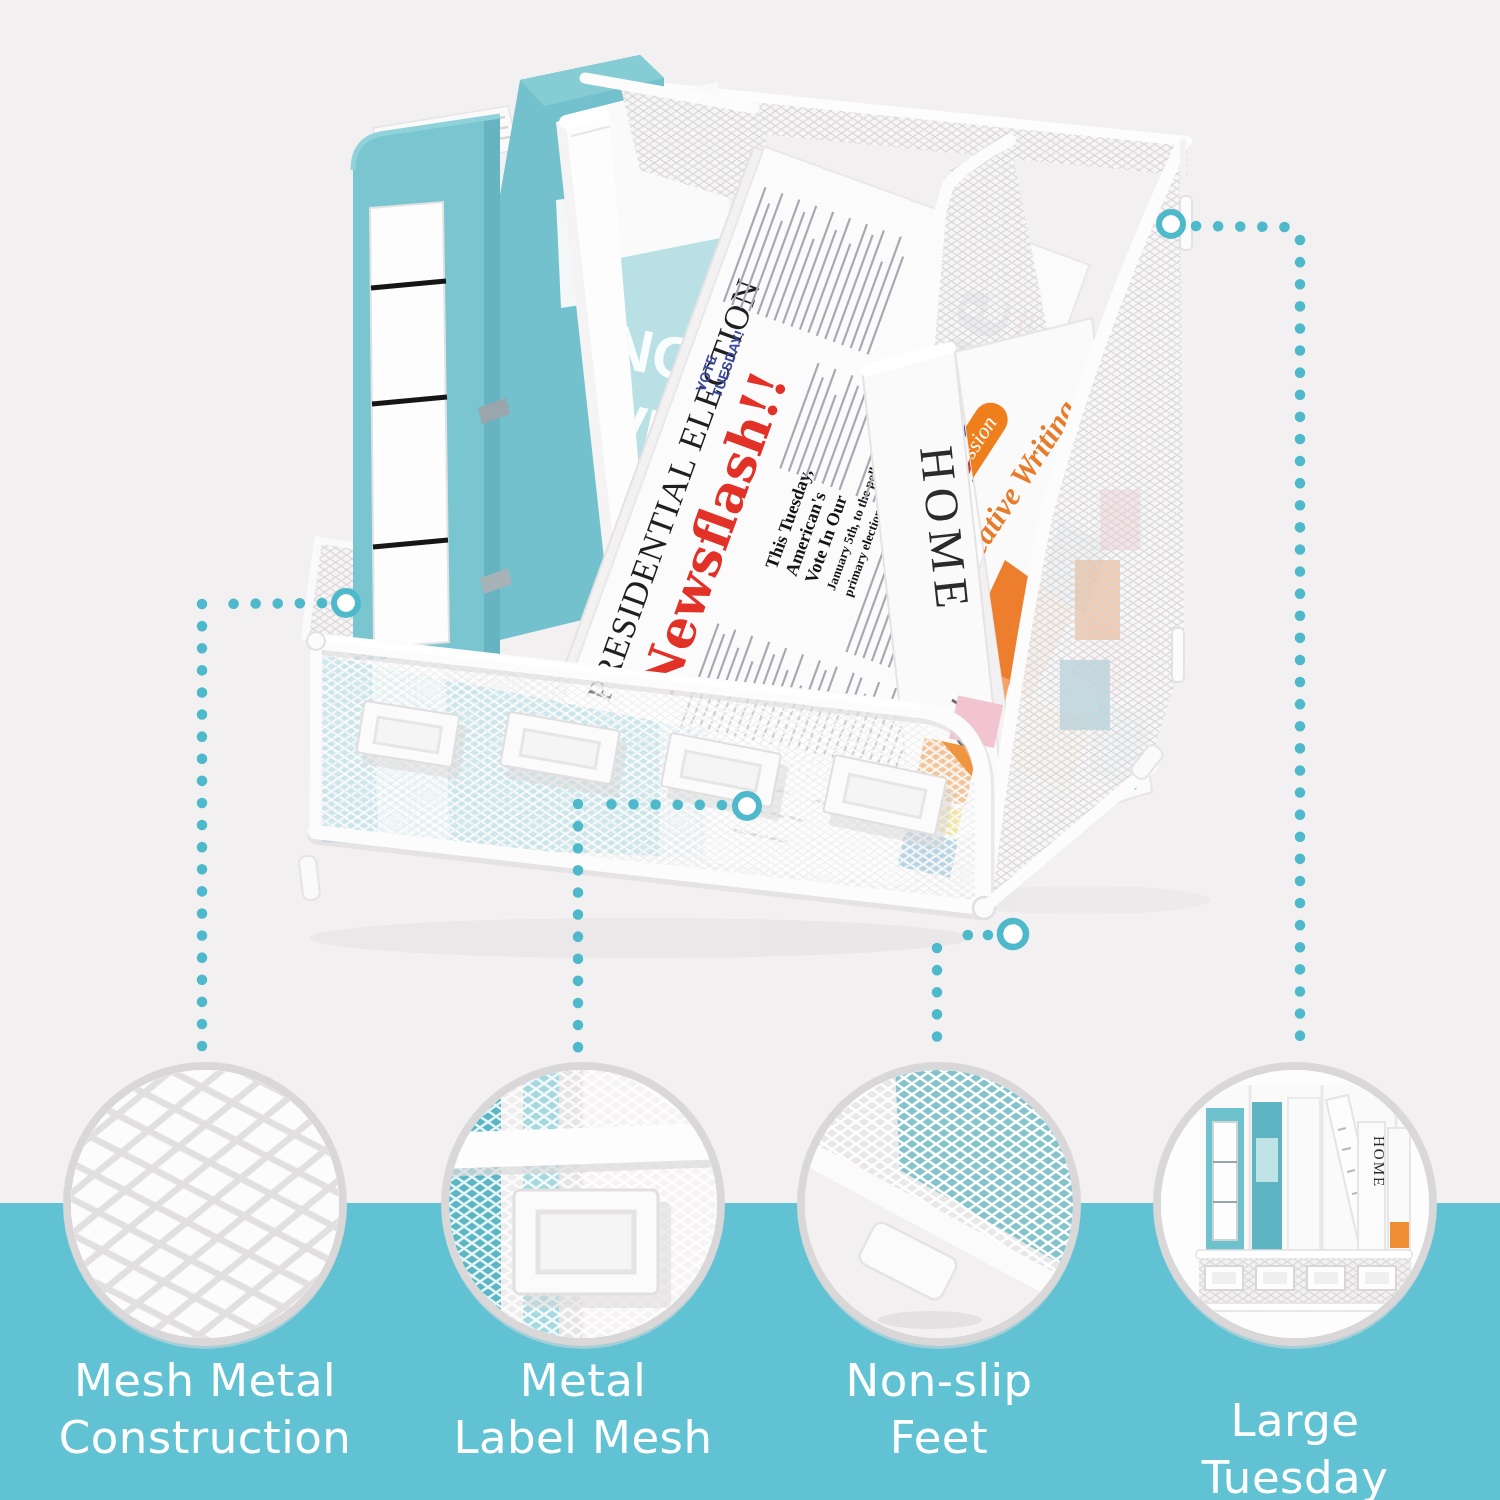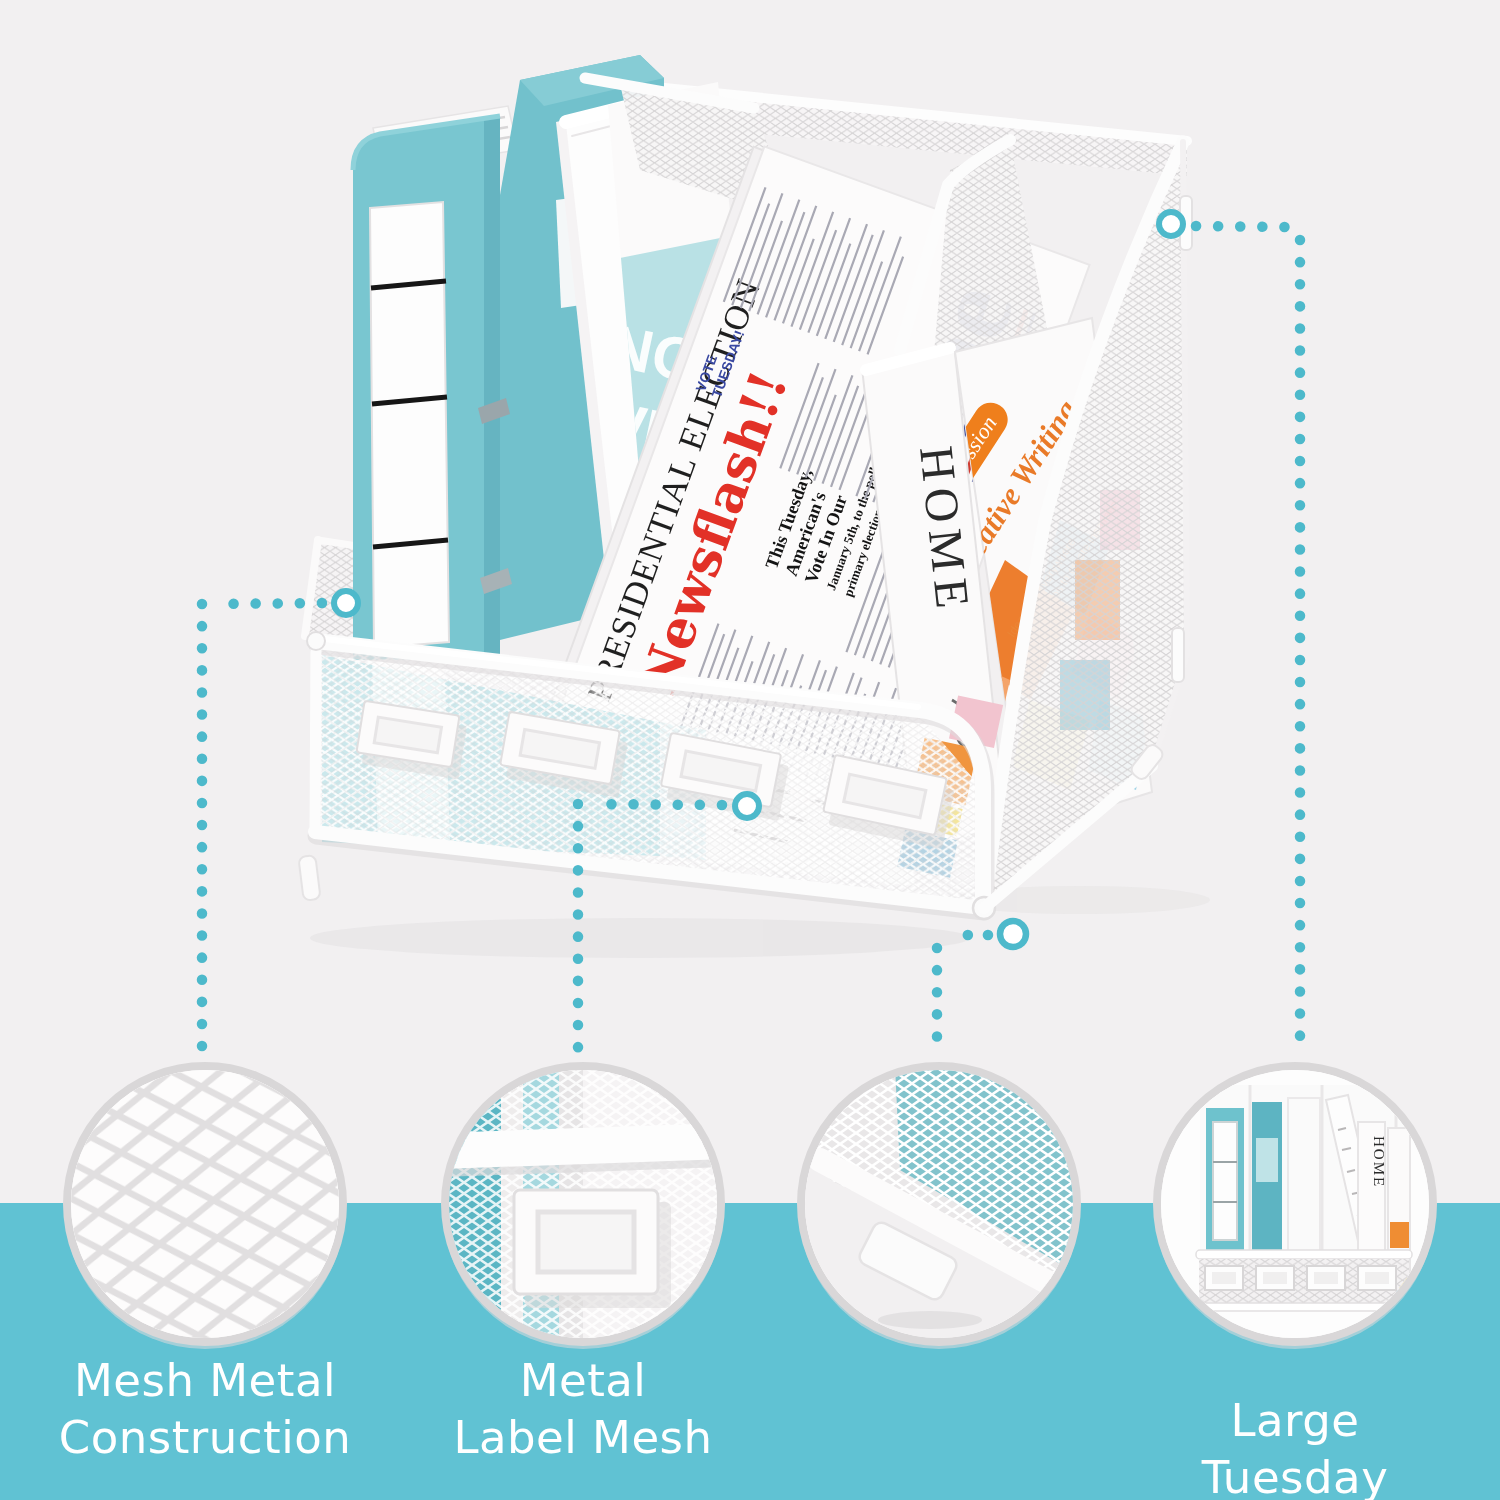--- a/index.html
+++ b/index.html
@@ -382,17 +382,21 @@
 </svg>
 
 <div class="feature-label" style="left:15px;">
   <div>Mesh Metal</div>
   <div>Construction</div>
 </div>
 <div class="feature-label" style="left:393px;">
   <div>Metal</div>
   <div>Label Mesh</div>
 </div>
+<div class="feature-label" style="left:749px;">
+  <div>Non-slip</div>
+  <div>Feet</div>
+</div>
 <div class="feature-label" style="left:1105px;margin-top:40px;">
   <div>Large</div>
   <div>Tuesday</div>
 </div>
 </div>
 
 </body></html>

